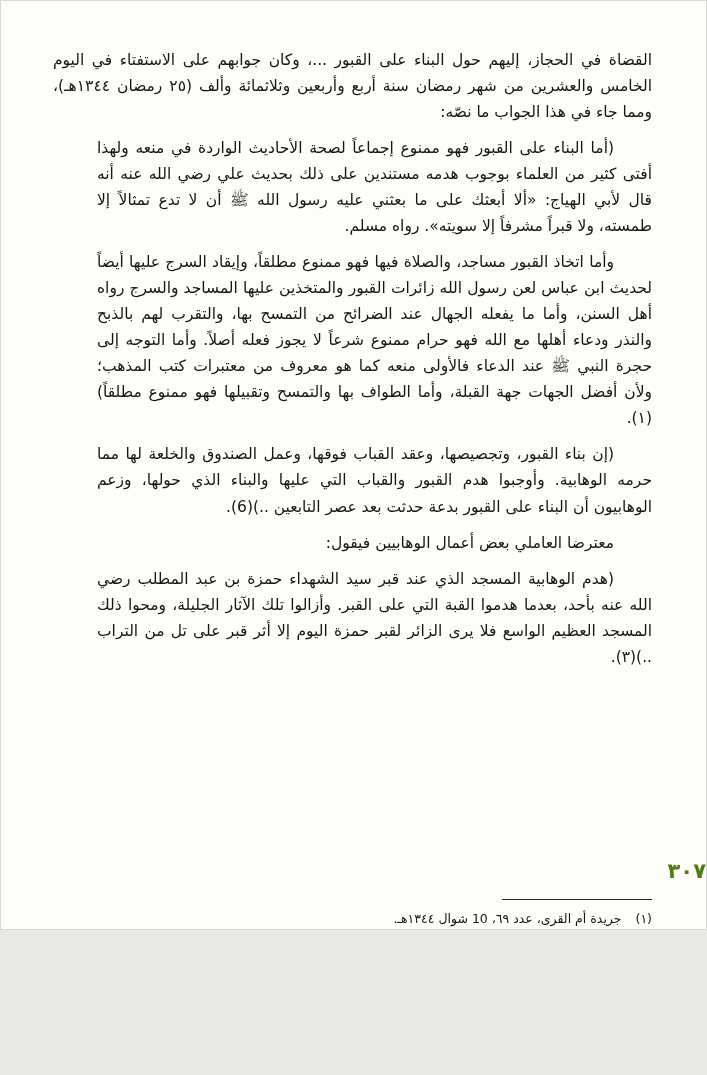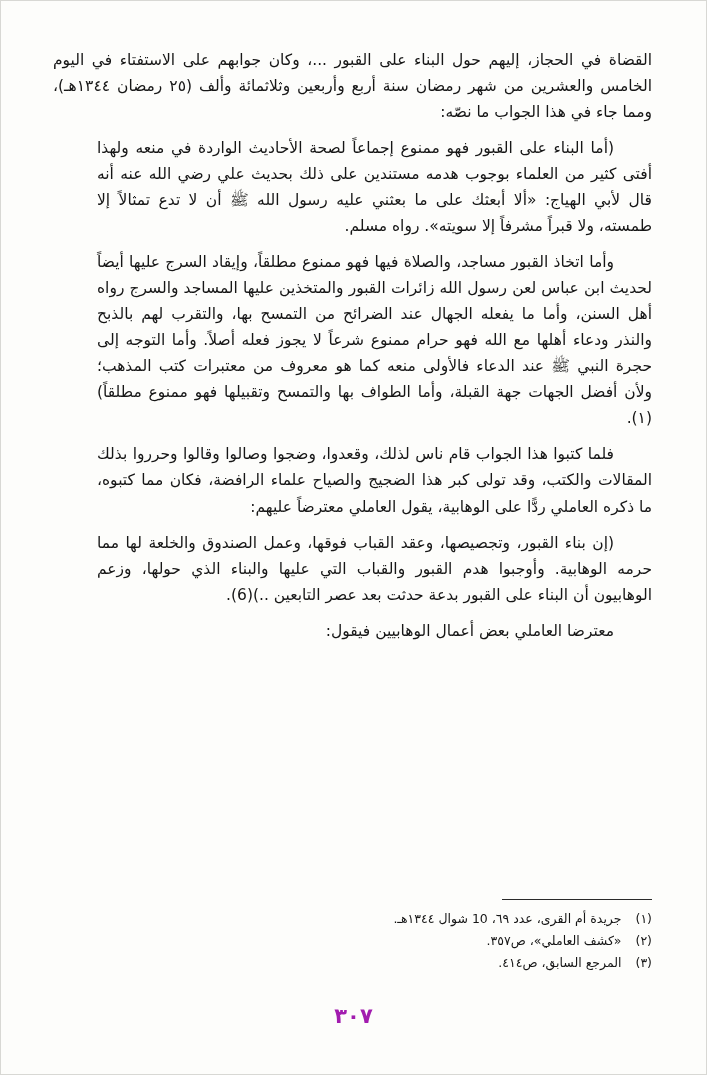--- a/index.html
+++ b/index.html
@@ -3,21 +3,21 @@
 <meta charset="utf-8">
 <style>
   html, body {
     margin: 0;
     padding: 0;
     background: #e8e8e6;
   }
   .page {
     position: relative;
     width: 707px;
-    height: 1075px;
+    height: 930px;
     margin: 0 auto;
     background: #fdfdfb;
     border: 1px solid #d8d8d4;
     box-sizing: border-box;
     font-family: "DejaVu Sans", sans-serif;
     color: #161616;
     direction: rtl;
     overflow: hidden;
   }
   .body-text {
@@ -60,39 +60,38 @@
     flex: 0 0 auto;
   }
   .footnote-text {
     flex: 1 1 auto;
   }
   .page-number {
     position: absolute;
     bottom: 46px;
     left: 0;
     right: 0;
-    text-align: center;
     font-size: 21px;
     font-weight: bold;
     letter-spacing: 2px;
-    color: #a21caf;
+    color: #4d7c0f;
   }
 </style>
 </head>
 <body>
 
 <div class="page">
 
   <div class="body-text">
     <p>القضاة في الحجاز، إليهم حول البناء على القبور ...، وكان جوابهم على الاستفتاء في اليوم الخامس والعشرين من شهر رمضان سنة أربع وأربعين وثلاثمائة وألف (٢٥ رمضان ١٣٤٤هـ)، ومما جاء في هذا الجواب ما نصّه:</p>
     <p class="indent">(أما البناء على القبور فهو ممنوع إجماعاً لصحة الأحاديث الواردة في منعه ولهذا أفتى كثير من العلماء بوجوب هدمه مستندين على ذلك بحديث علي رضي الله عنه أنه قال لأبي الهياج: «ألا أبعثك على ما بعثني عليه رسول الله ﷺ أن لا تدع تمثالاً إلا طمسته، ولا قبراً مشرفاً إلا سويته». رواه مسلم.</p>
     <p class="indent">وأما اتخاذ القبور مساجد، والصلاة فيها فهو ممنوع مطلقاً، وإيقاد السرج عليها أيضاً لحديث ابن عباس لعن رسول الله زائرات القبور والمتخذين عليها المساجد والسرج رواه أهل السنن، وأما ما يفعله الجهال عند الضرائح من التمسح بها، والتقرب لهم بالذبح والنذر ودعاء أهلها مع الله فهو حرام ممنوع شرعاً لا يجوز فعله أصلاً. وأما التوجه إلى حجرة النبي ﷺ عند الدعاء فالأولى منعه كما هو معروف من معتبرات كتب المذهب؛ ولأن أفضل الجهات جهة القبلة، وأما الطواف بها والتمسح وتقبيلها فهو ممنوع مطلقاً)(١).</p>
-    <p class="indent">فلما كتبوا هذا الجواب قام ناس لذلك، وقعدوا، وضجوا وصالوا وقالوا وحرروا بذلك المقالات والكتب، وقد تولى كبر هذا الضجيج والصياح علماء الرافضة، فكان مما كتبوه، ما ذكره العاملي ردًّا على الوهابية، يقول العاملي معترضاً عليهم:</p>
     <p class="indent">(إن بناء القبور، وتجصيصها، وعقد القباب فوقها، وعمل الصندوق والخلعة لها مما حرمه الوهابية. وأوجبوا هدم القبور والقباب التي عليها والبناء الذي حولها، وزعم الوهابيون أن البناء على القبور بدعة حدثت بعد عصر التابعين ..)(6).</p>
     <p class="indent">معترضا العاملي بعض أعمال الوهابيين فيقول:</p>
+    <p class="indent">(هدم الوهابية المسجد الذي عند قبر سيد الشهداء حمزة بن عبد المطلب رضي الله عنه بأحد، بعدما هدموا القبة التي على القبر. وأزالوا تلك الآثار الجليلة، ومحوا ذلك المسجد العظيم الواسع فلا يرى الزائر لقبر حمزة اليوم إلا أثر قبر على تل من التراب ..)(٣).</p>
   </div>
 
   <div class="footnotes">
     <div class="footnote-divider"></div>
     <div class="footnote-row">
       <span class="footnote-marker">(١)</span>
       <span class="footnote-text">جريدة أم القرى، عدد ٦٩، 10 شوال ١٣٤٤هـ.</span>
     </div>
     <div class="footnote-row">
       <span class="footnote-marker">(٢)</span>

